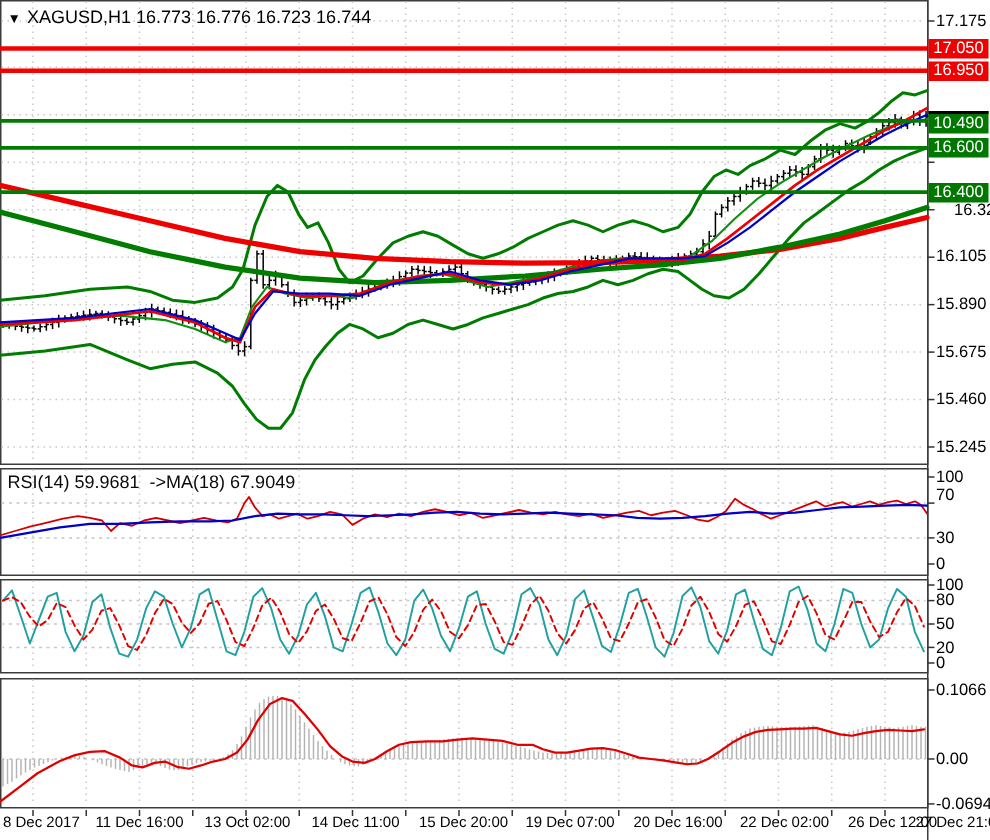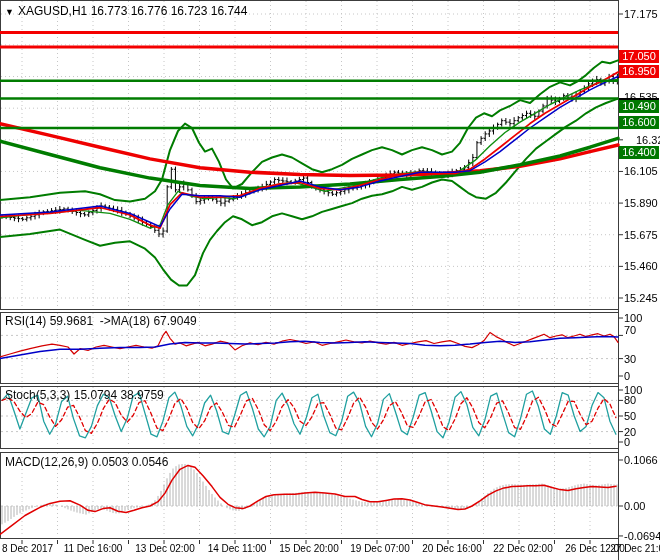--- a/index.html
+++ b/index.html
@@ -4,21 +4,21 @@
 <style>
   html,body{margin:0;padding:0;background:#fff;}
   #app{position:relative;width:660px;height:560px;background:#fff;overflow:hidden;
        font-family:"Liberation Sans","DejaVu Sans",sans-serif;-webkit-font-smoothing:none;}
   svg{position:absolute;left:0;top:0;}
   .titlebar{position:absolute;left:5px;top:4px;font-size:12px;color:#000;z-index:5;}
   .titlebar .tri{font-size:9px;margin-right:4px;}
   .pane-label{position:absolute;left:5px;font-size:12px;color:#0a0a0a;z-index:5;white-space:pre;}
   .tick-label{position:absolute;font-size:11px;color:#000;z-index:4;white-space:nowrap;}
   .badge{position:absolute;left:619px;width:40px;height:13px;z-index:6;color:#fff;
-         font-size:11px;text-align:center;line-height:13px;margin-top:24px;}
+         font-size:11px;text-align:center;line-height:13px;}
   .time-label{position:absolute;top:543px;font-size:10px;color:#000;white-space:nowrap;z-index:4;}
 </style>
 </head>
 <body>
 
 <div id="app">
   <svg id="plot" width="660" height="560">
       <rect x="0.5" y="0.5" width="618" height="309" fill="#fff" stroke="#3c3c3c" stroke-width="1"></rect>
       <line x1="22" y1="1" x2="22" y2="308" stroke="#c6c6c6" stroke-width="1" stroke-dasharray="1,3"></line>
       <line x1="57.5" y1="1" x2="57.5" y2="308" stroke="#c6c6c6" stroke-width="1" stroke-dasharray="1,3"></line>
@@ -814,22 +814,20 @@
       <line x1="519" y1="540" x2="519" y2="544" stroke="#333" stroke-width="1"></line>
       <line x1="554.5" y1="540" x2="554.5" y2="544" stroke="#333" stroke-width="1"></line>
       <line x1="590" y1="540" x2="590" y2="544" stroke="#333" stroke-width="1"></line>
     </svg>
 
   <div class="titlebar">
     <span class="tri">▼</span><span>XAGUSD,H1</span>&nbsp;<span>16.773 16.776 16.723 16.744</span>
   </div>
 
   <div class="pane-label" style="top:314px">RSI(14) 59.9681  -&gt;MA(18) 67.9049</div>
-  <div class="pane-label" style="top:388px">Stoch(5,3,3) 15.0794 38.9759</div>
-  <div class="pane-label" style="top:455px">MACD(12,26,9) 0.0503 0.0546</div>
 
   <div id="labels">
       <div class="tick-label" style="left: 624px; top: 8px;">17.175</div>
       <div class="tick-label" style="left: 624px; top: 91px;">16.535</div>
       <div class="tick-label" style="left: 636px; top: 133.813px;">16.320</div>
       <div class="tick-label" style="left: 624px; top: 165.451px;">16.105</div>
       <div class="tick-label" style="left: 624px; top: 197.088px;">15.890</div>
       <div class="tick-label" style="left: 624px; top: 228.725px;">15.675</div>
       <div class="tick-label" style="left: 624px; top: 260.362px;">15.460</div>
       <div class="tick-label" style="left: 624px; top: 292px;">15.245</div>
@@ -845,21 +843,21 @@
       <div class="tick-label" style="left: 624px; top: 384px;">100</div>
       <div class="tick-label" style="left: 624px; top: 394.4px;">80</div>
       <div class="tick-label" style="left: 624px; top: 410px;">50</div>
       <div class="tick-label" style="left: 624px; top: 425.6px;">20</div>
       <div class="tick-label" style="left: 624px; top: 436px;">0</div>
       <div class="tick-label" style="left: 624px; top: 454.002px;">0.1066</div>
       <div class="tick-label" style="left: 624px; top: 500px;">0.00</div>
       <div class="tick-label" style="left: 624px; top: 529.946px;">-0.0694</div>
       <div class="time-label" style="left: 2px; top: 543px;">8 Dec 2017</div>
       <div class="time-label" style="left: 93px; top: 543px; transform: translateX(-50%); text-align: center;">11 Dec 16:00</div>
-      <div class="time-label" style="left: 165px; top: 543px; transform: translateX(-50%);">13 Dec 02:00</div>
+      <div class="time-label" style="left: 165px; top: 543px; transform: translateX(-50%);">13 Oct 02:00</div>
       <div class="time-label" style="left: 237px; top: 543px; transform: translateX(-50%);">14 Dec 11:00</div>
       <div class="time-label" style="left: 309px; top: 543px; transform: translateX(-50%);">15 Dec 20:00</div>
       <div class="time-label" style="left: 380px; top: 543px; transform: translateX(-50%);">19 Dec 07:00</div>
       <div class="time-label" style="left: 452px; top: 543px; transform: translateX(-50%);">20 Dec 16:00</div>
       <div class="time-label" style="left: 523px; top: 543px; transform: translateX(-50%);">22 Dec 02:00</div>
       <div class="time-label" style="left: 595px; top: 543px; transform: translateX(-50%);">26 Dec 12:00</div>
       <div class="time-label" style="left: 640px; top: 543px; transform: translateX(-50%);">27 Dec 21:00</div>
       <div style="position: absolute; left: 619px; top: 0px; width: 41px; height: 540px; z-index: 3;"></div>
       <div style="position: absolute; left: 0px; top: 540px; width: 660px; height: 20px; z-index: 3;"></div>
     </div>

